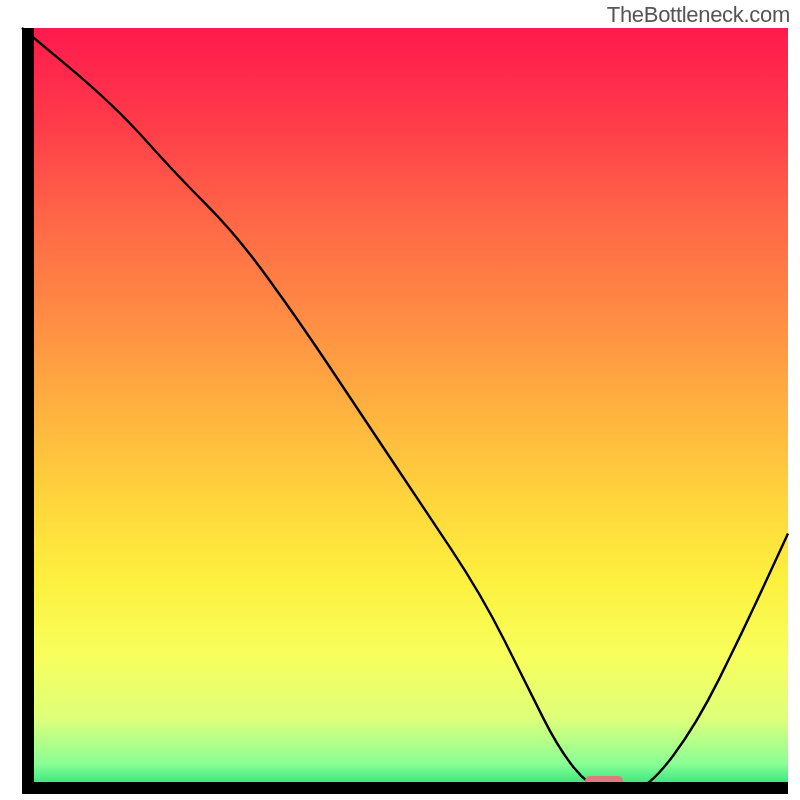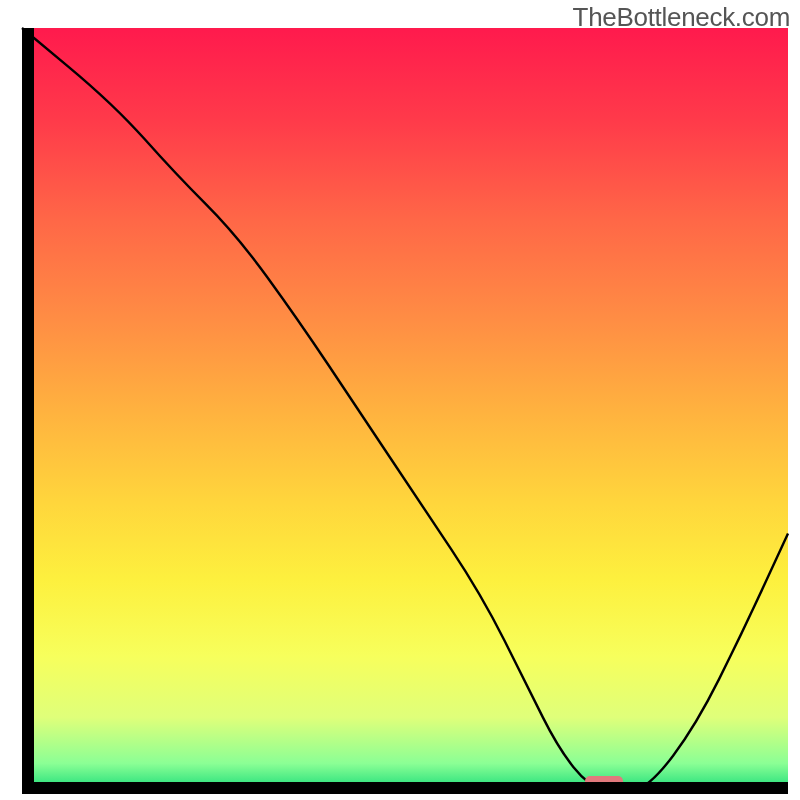--- a/index.html
+++ b/index.html
@@ -2,21 +2,21 @@
 <html><head>
 <meta charset="utf-8">
 <style>
   * { margin: 0; padding: 0; box-sizing: border-box; }
   body { width: 800px; height: 800px; background: #ffffff; position: relative; font-family: Arial, sans-serif; }
   .brand {
     position: absolute;
     top: 2px;
     right: 10px;
     color: #555;
-    font-size: 26px;
+    font-size: 22px;
     letter-spacing: -0.3px;
   }
   .plot-area {
     position: absolute;
     left: 22px;
     top: 28px;
     width: 766px;
     height: 766px;
     overflow: visible;
   }

